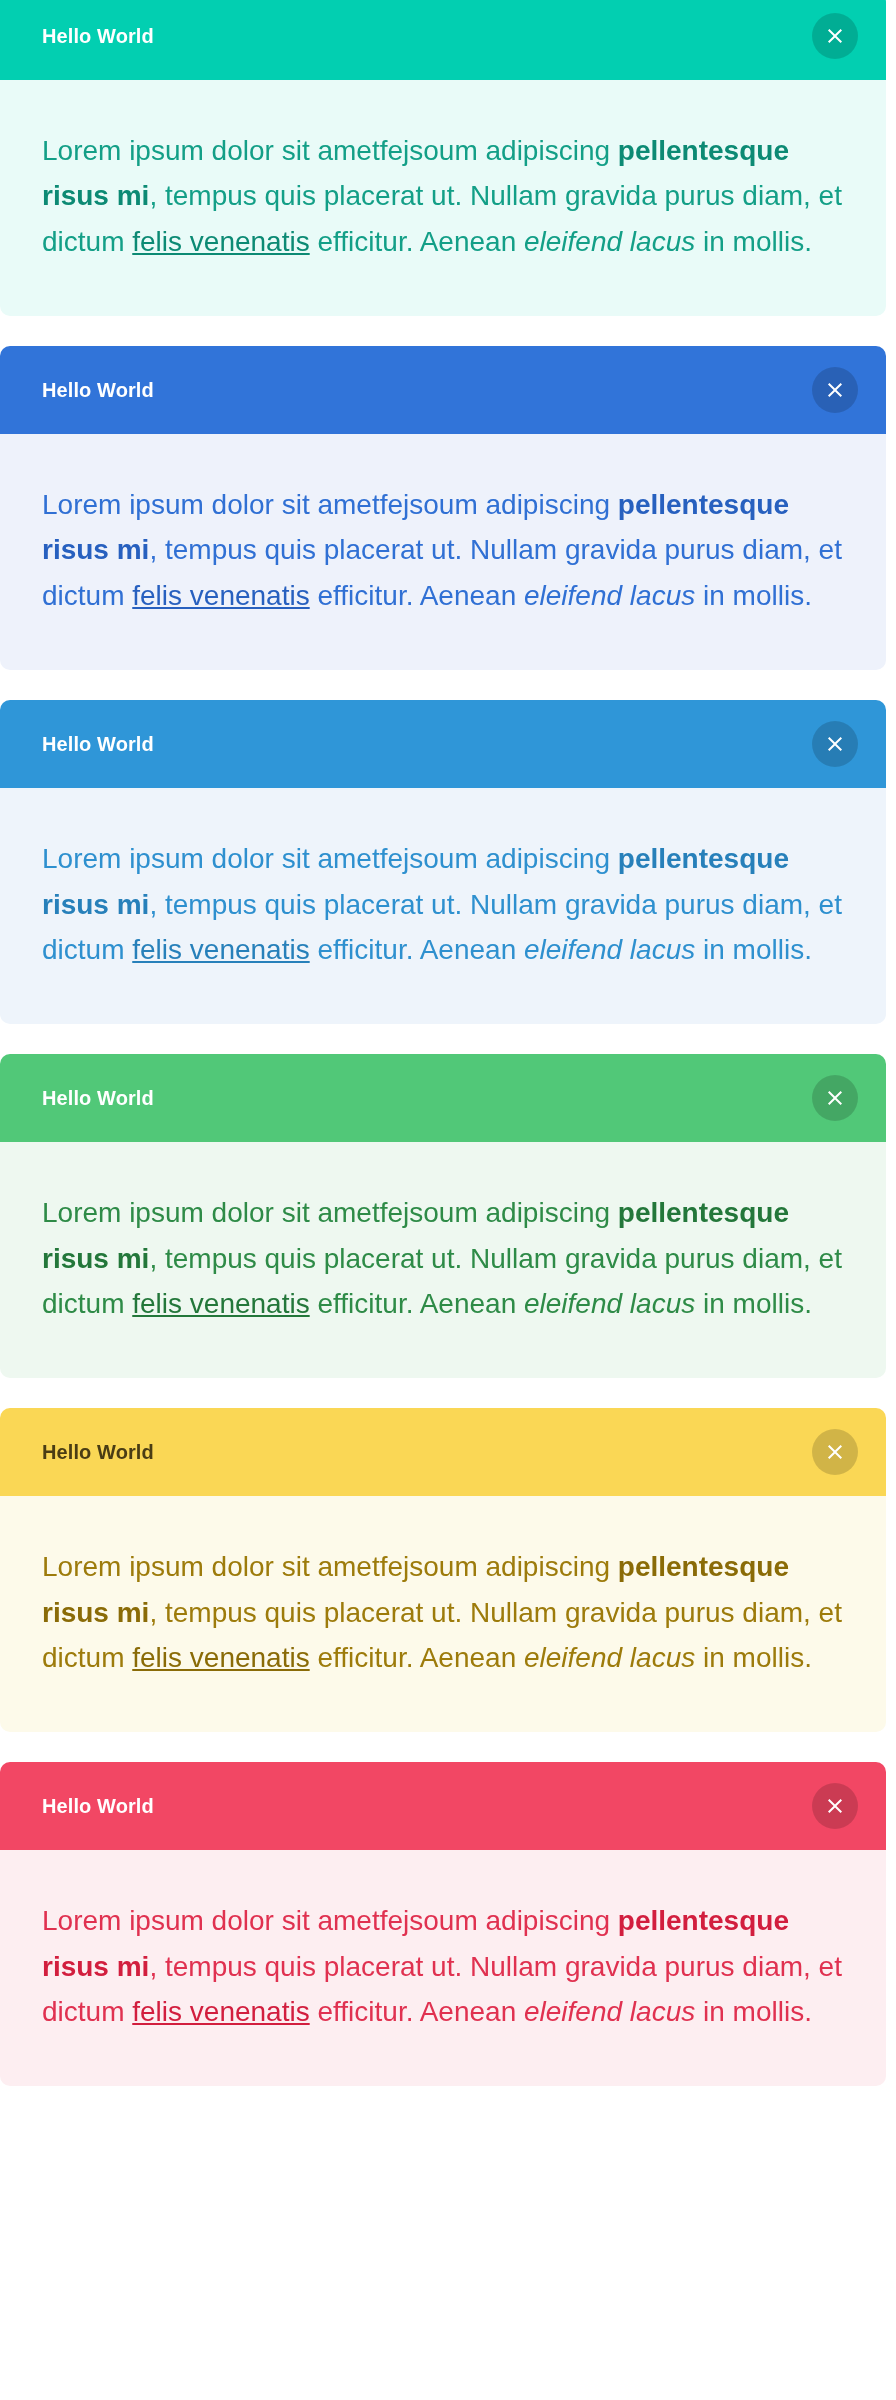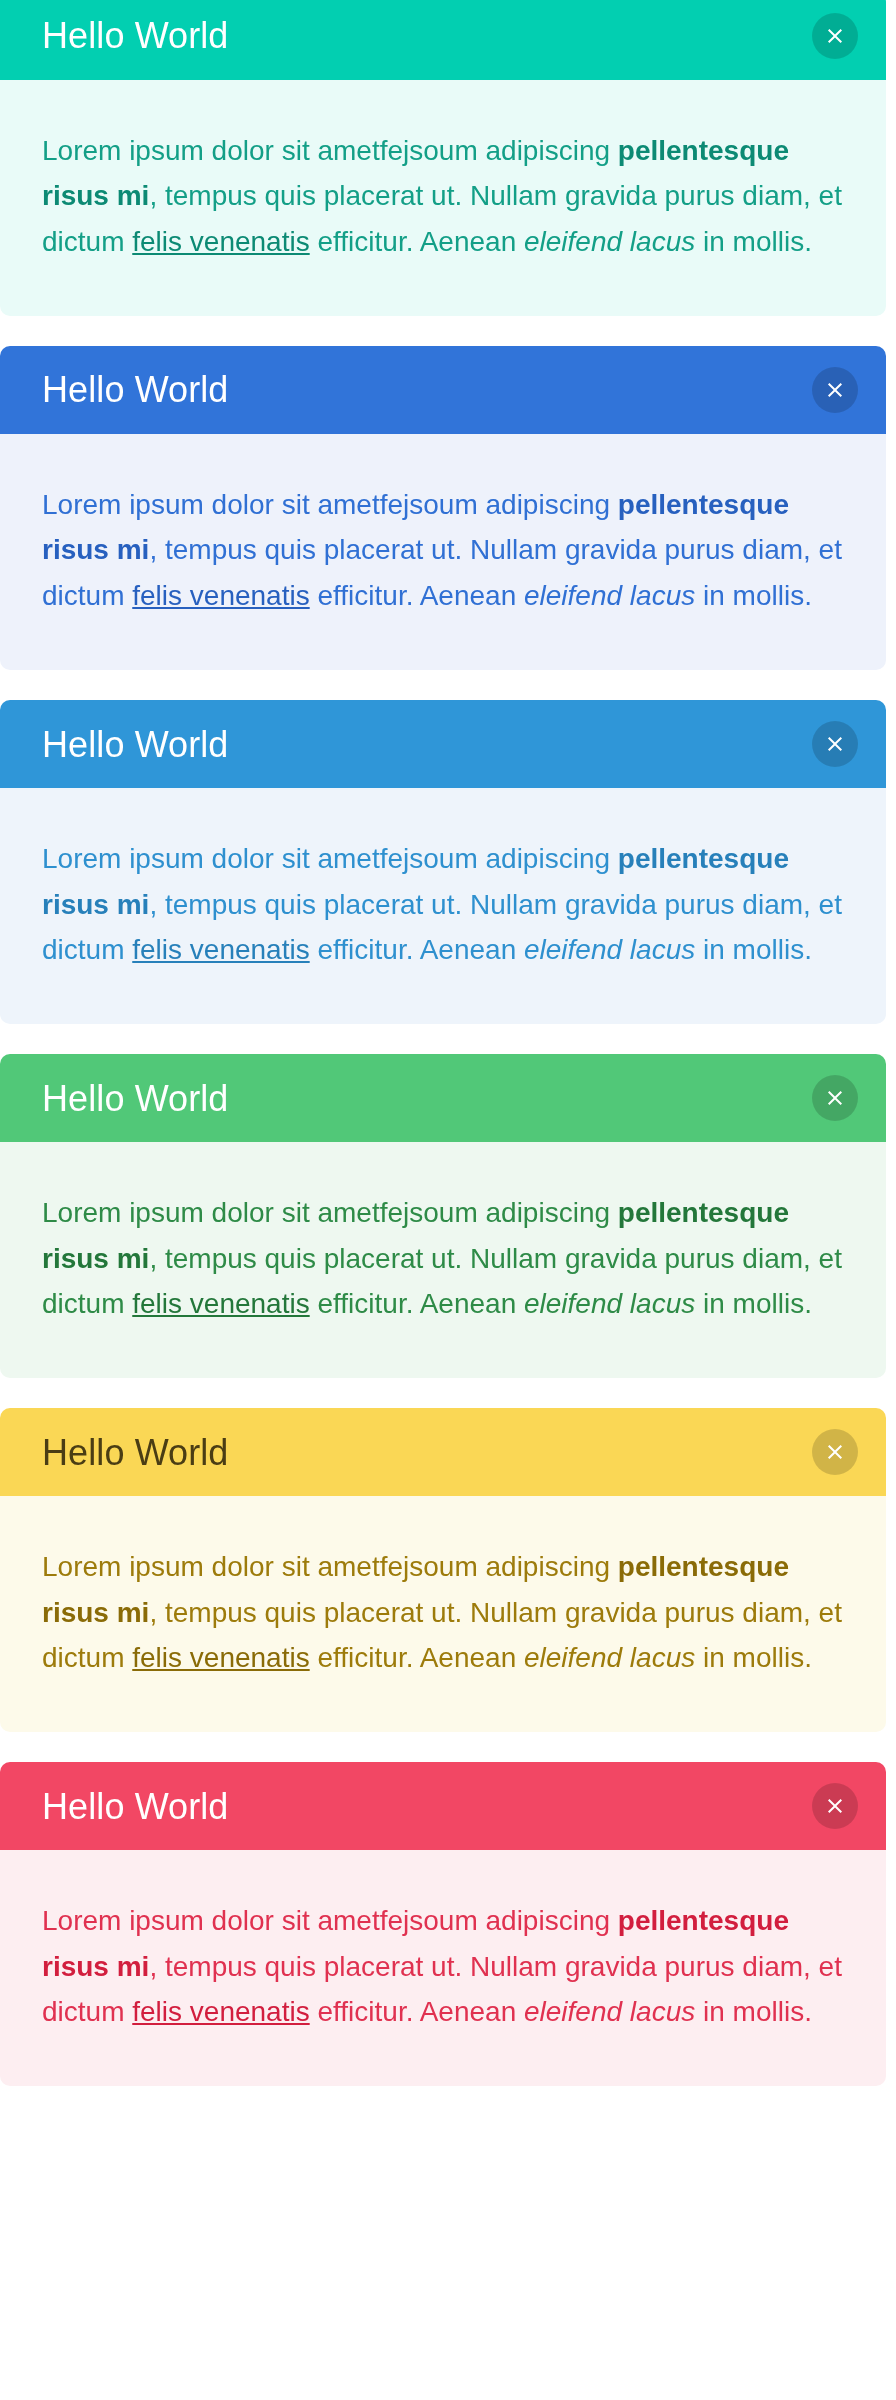--- a/index.html
+++ b/index.html
@@ -36,22 +36,22 @@
   .alert-header {
     position: relative;
     display: flex;
     align-items: center;
     min-height: 88px;
     box-sizing: border-box;
     padding: 0 28px 0 42px;
   }
 
   .alert-title {
-    font-size: 36px;
-    font-weight: normal;
+    font-size: 20px;
+    font-weight: bold;
     letter-spacing: 0.1px;
     line-height: 1.2;
   }
 
   .alert-close {
     position: absolute;
     right: 28px;
     top: 50%;
     transform: translateY(-50%);
     width: 46px;

